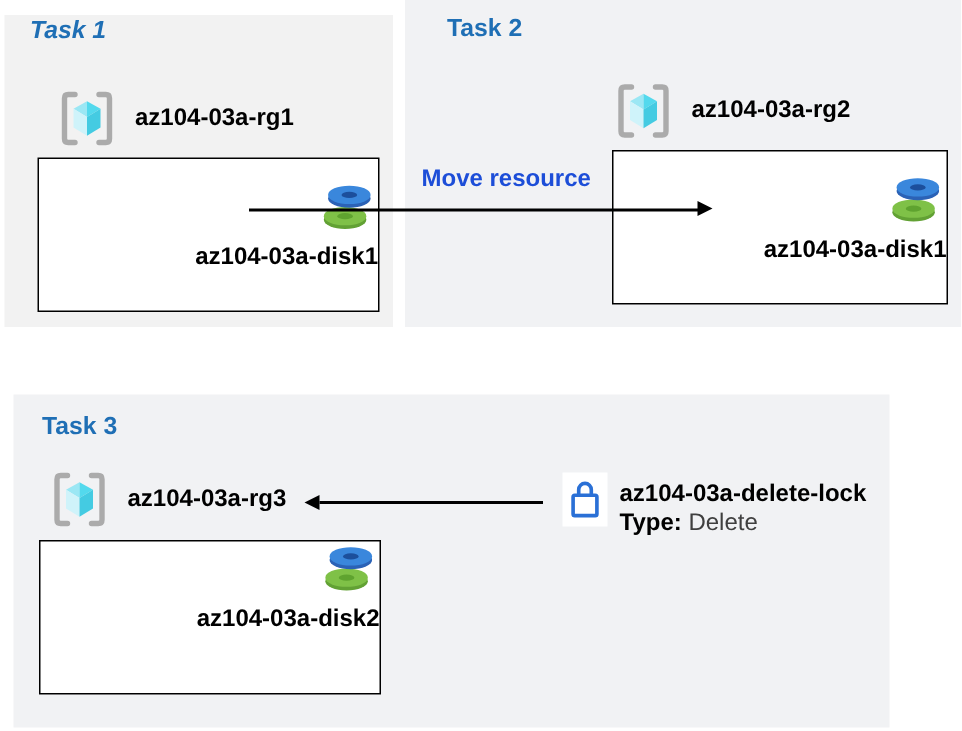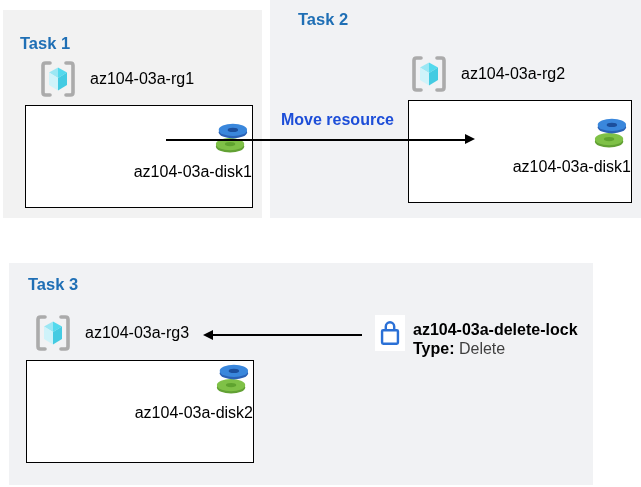--- a/index.html
+++ b/index.html
@@ -9,31 +9,31 @@
   }
   .panel{position:absolute;}
   #panel-task1{left:3px;top:10px;width:259px;height:208px;background:var(--panel-task1-bg,#F2F2F2);}
   #panel-task2{left:270px;top:0px;width:371px;height:218px;background:var(--panel-task2-bg,#F1F2F4);}
   #panel-task3{left:9px;top:263px;width:584px;height:222px;background:var(--panel-task3-bg,#F1F2F4);}
 
   .task-title{
     position:absolute;font-weight:bold;font-size:16.5px;line-height:20px;
     color:var(--title-blue,#1F6FB5);white-space:nowrap;
   }
-  #panel-task1 .task-title{left:17px;top:23px;}
+  #panel-task1 .task-title{left:17px;top:0;font-style:italic;}
   #panel-task2 .task-title{left:28px;top:9px;}
   #panel-task3 .task-title{left:19px;top:11px;}
 
   .rg-row{position:absolute;display:flex;align-items:center;gap:11px;}
   #panel-task1 .rg-row{left:34px;top:49px;}
   #panel-task2 .rg-row{left:138px;top:54px;}
   #panel-task3 .rg-row{left:23px;top:50px;text-align:right;}
 
   .rg-label,.disk-label{
-    font-weight:normal;font-size:16px;color:#000;white-space:nowrap;
+    font-weight:bold;font-size:16px;color:#000;white-space:nowrap;
   }
 
   .resource-box{
     position:absolute;background:#ffffff;border:1.4px solid var(--box-border,#000);
     box-sizing:border-box;display:flex;flex-direction:column;align-items:flex-end;
   }
   #panel-task1 .resource-box{left:22px;top:95px;width:228px;height:103px;padding-top:14px;}
   #panel-task2 .resource-box{left:138px;top:100px;width:224px;height:103px;padding-top:14px;}
   #panel-task3 .resource-box{left:17px;top:97px;width:228px;height:103px;}
   .resource-box .disk-label{margin-top:9px;}

